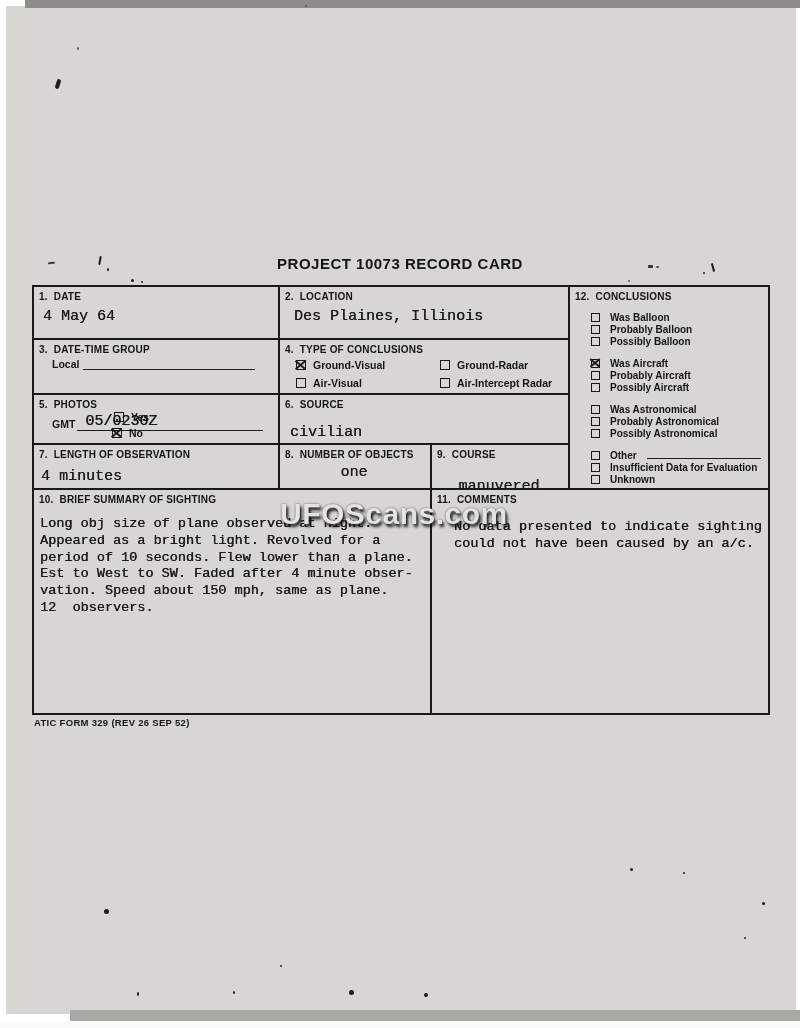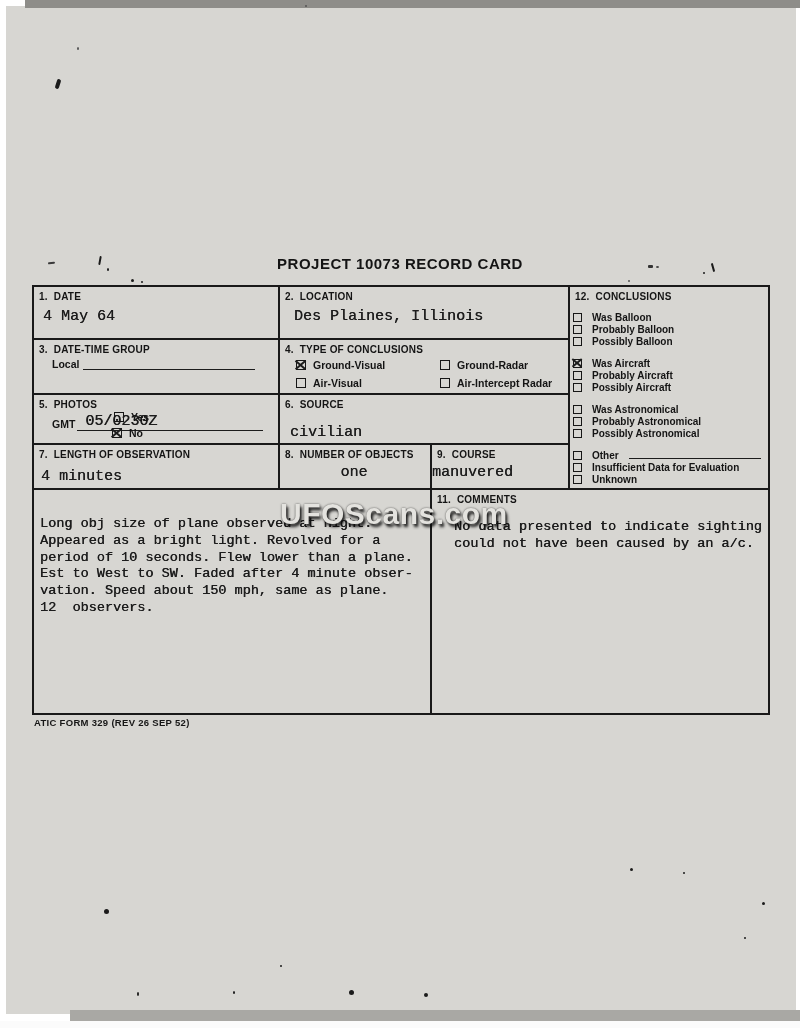--- a/index.html
+++ b/index.html
@@ -21,21 +21,21 @@
   .typed{font-family:"Liberation Mono","DejaVu Sans Mono",monospace;font-size:14px;color:#1d1d1d;
          text-shadow:0.35px 0 0 currentColor;white-space:pre-wrap;margin-top:42px;}
 
   .cb{width:8px;height:8px;border:1.5px solid #161616;position:relative;display:inline-block;flex:none;background:transparent;}
   .cb.checked::before,.cb.checked::after{content:"";position:absolute;left:-3px;top:2.5px;width:13px;height:1.8px;background:#1c1c1c;}
   .cb.checked::before{transform:rotate(40deg);}
   .cb.checked::after{transform:rotate(-40deg);}
 
   .opt{position:absolute;display:flex;align-items:center;gap:7px;font-size:10.5px;font-weight:bold;color:#141414;}
 
-  .concl-list{position:absolute;left:3px;top:24px;right:3px;}
+  .concl-list{position:absolute;left:21px;top:24px;right:3px;}
   .concl-group{margin-bottom:10px;}
   .concl-item{display:flex;align-items:center;gap:10px;height:12px;font-size:10px;font-weight:bold;color:#141414;white-space:nowrap;}
   .concl-item .cb{width:7px;height:7px;border-width:1.4px;}
   .concl-item .cb.checked::before,.concl-item .cb.checked::after{left:-3px;top:2px;width:12px;height:1.7px;}
   .trail{flex:1;border-bottom:1.5px solid #1c1c1c;align-self:flex-end;margin:0 4px 2px 0;}
 
   .fill-line{display:inline-block;border-bottom:1.5px solid #1c1c1c;height:12px;}
   .sub-lbl{font-size:10.5px;font-weight:bold;color:#141414;}
   .row{position:absolute;display:flex;align-items:flex-end;}
 
@@ -233,24 +233,28 @@
         <span>NUMBER OF OBJECTS</span>
       </div>
       <div class="typed" style="margin-top:4px;text-align:center;font-size:15px;">one</div>
     </div>
 
     <div class="cell" style="left:400px;top:160px;width:134px;height:41px;">
       <div class="hdr" style="margin:4px 0 0 5px;">
         <span>9.</span>
         <span>COURSE</span>
       </div>
-      <div class="typed" style="margin-top:4px;font-size:15px;">manuvered</div>
+      <div class="typed" style="margin-top:18px;text-align:center;font-size:15px;">manuvered</div>
     </div>
 
     <div class="cell" style="left:2px;top:205px;width:394px;height:221px;">
+      <div class="hdr" style="margin:4px 0 0 5px;">
+        <span>10.</span>
+        <span>BRIEF SUMMARY OF SIGHTING</span>
+      </div>
       <div class="summary">Long obj size of plane observed at night.
 Appeared as a bright light. Revolved for a
 period of 10 seconds. Flew lower than a plane.
 Est to West to SW. Faded after 4 minute obser-
 vation. Speed about 150 mph, same as plane.
 12  observers.</div>
     </div>
 
     <div class="cell" style="left:400px;top:205px;width:336px;height:221px;">
       <div class="hdr" style="margin:4px 0 0 5px;">

